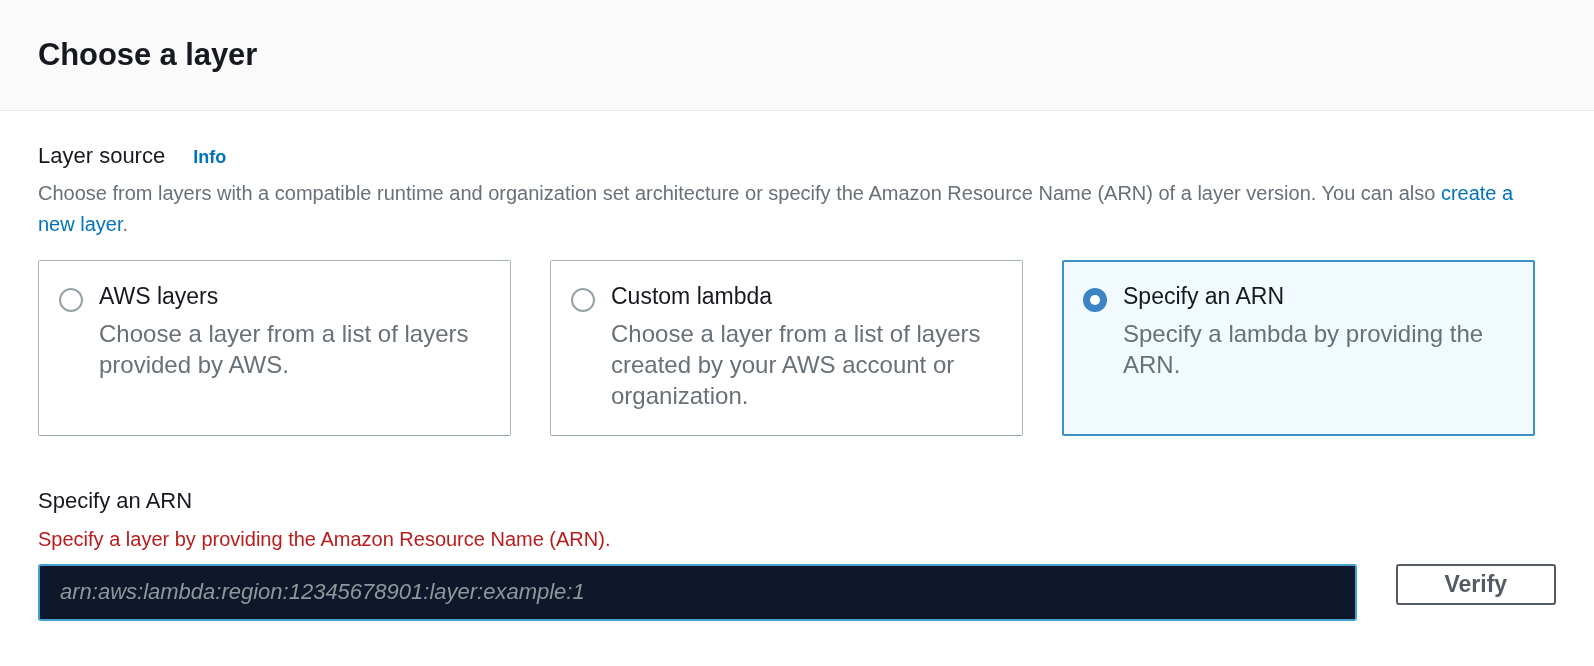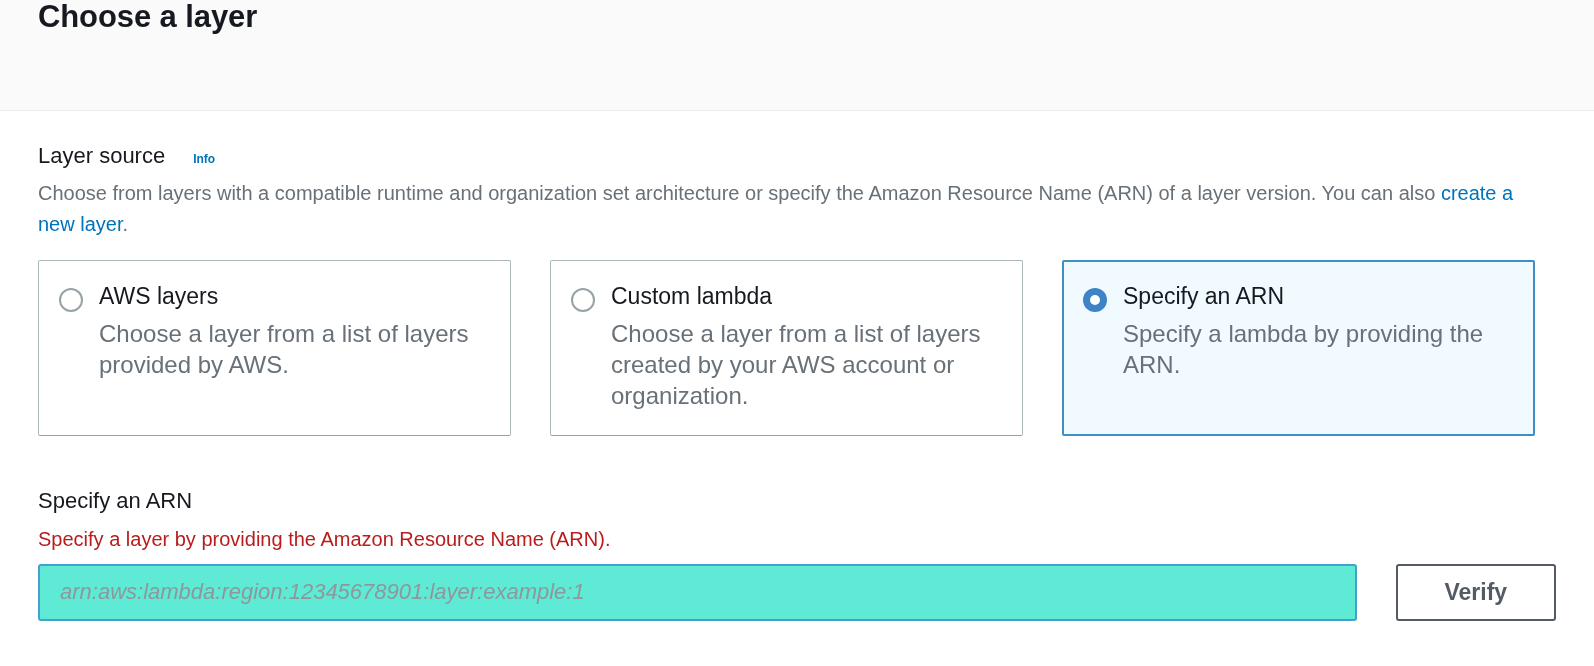--- a/index.html
+++ b/index.html
@@ -15,21 +15,21 @@
     overflow: hidden;
   }
 
   
   .page-header {
     height: 111px;
     box-sizing: border-box;
     background: #fafafa;
     border-bottom: 1px solid #e9ebed;
     display: flex;
-    align-items: flex-start;
+    align-items: center;
     padding-left: 38px;
   }
   .page-title {
     font-size: 31px;
     font-weight: bold;
     color: #16191f;
     letter-spacing: -0.1px;
     line-height: 1.1;
   }
 
@@ -42,21 +42,21 @@
     display: flex;
     align-items: baseline;
     gap: 28px;
   }
   .field-label {
     font-size: 22px;
     color: #16191f;
     line-height: 1.2;
   }
   .info-link {
-    font-size: 12px;
+    font-size: 18px;
     font-weight: bold;
     color: #0073bb;
     cursor: pointer;
     text-decoration: none;
   }
 
   .field-description {
     margin-top: 9px;
     font-size: 20px;
     line-height: 31px;
@@ -162,36 +162,36 @@
     align-items: flex-start;
     gap: 39px;
     margin-top: 9px;
   }
   .arn-input {
     width: 1332px;
     height: 57px;
     box-sizing: border-box;
     border: 2px solid #44a0ce;
     border-radius: 3px;
-    background: #5eead4;
+    background: #0f172a;
     font-family: "Liberation Sans", sans-serif;
     font-size: 22px;
     font-style: italic;
     color: #687078;
     padding: 0 10px 0 20px;
     outline: none;
   }
   .arn-input::placeholder {
     color: #8d989c;
     font-style: italic;
     opacity: 1;
   }
   .verify-button {
     width: 162px;
-    height: 57px;
+    height: 41px;
     box-sizing: border-box;
     border: 2px solid #545b64;
     border-radius: 3px;
     background: #ffffff;
     font-family: "Liberation Sans", sans-serif;
     font-size: 23px;
     font-weight: bold;
     color: #545b64;
     cursor: pointer;
   }

